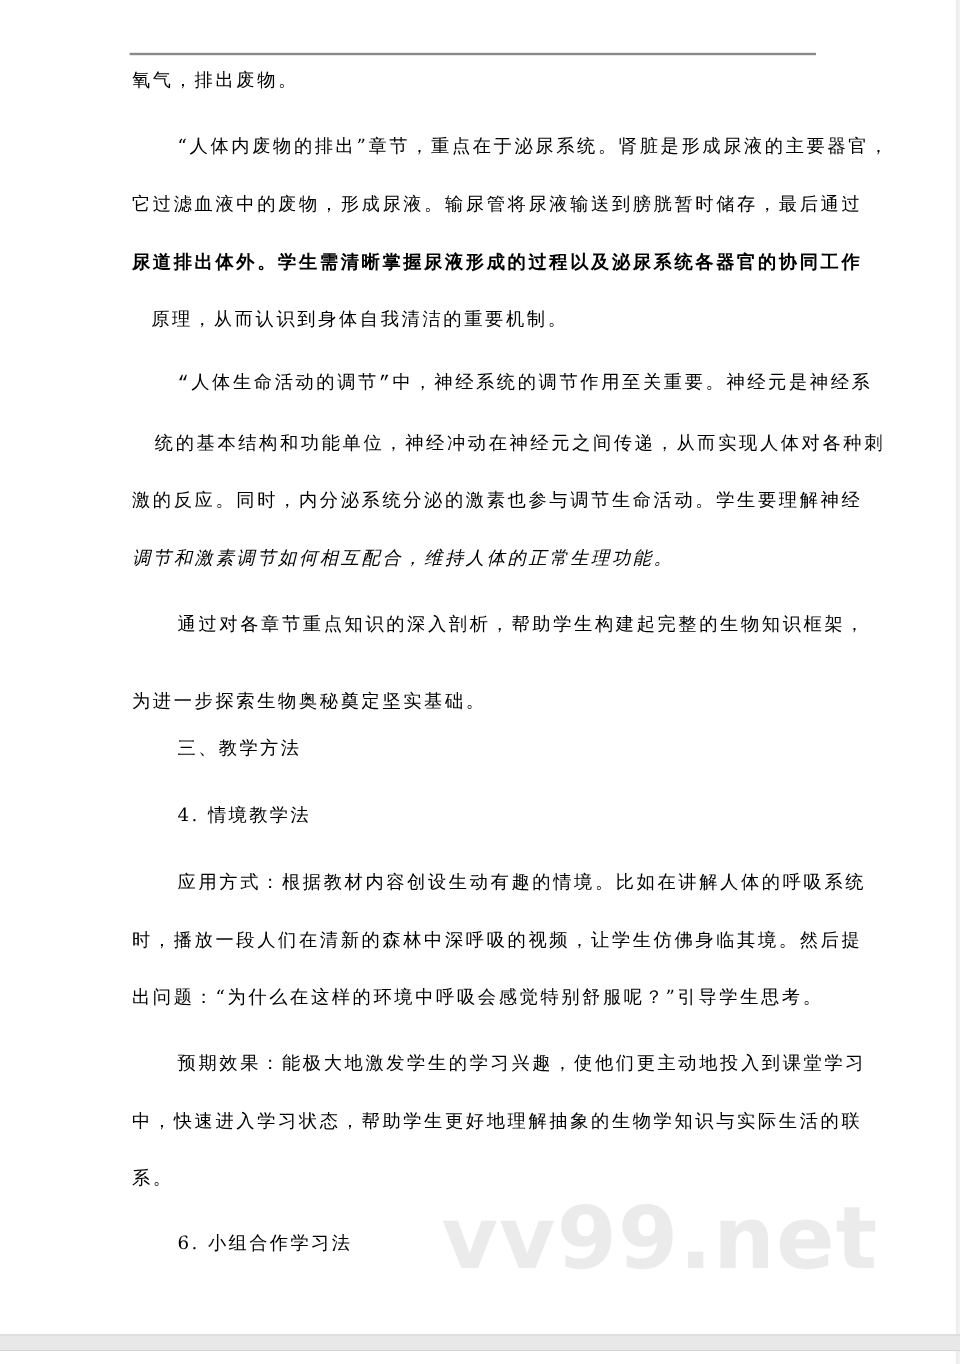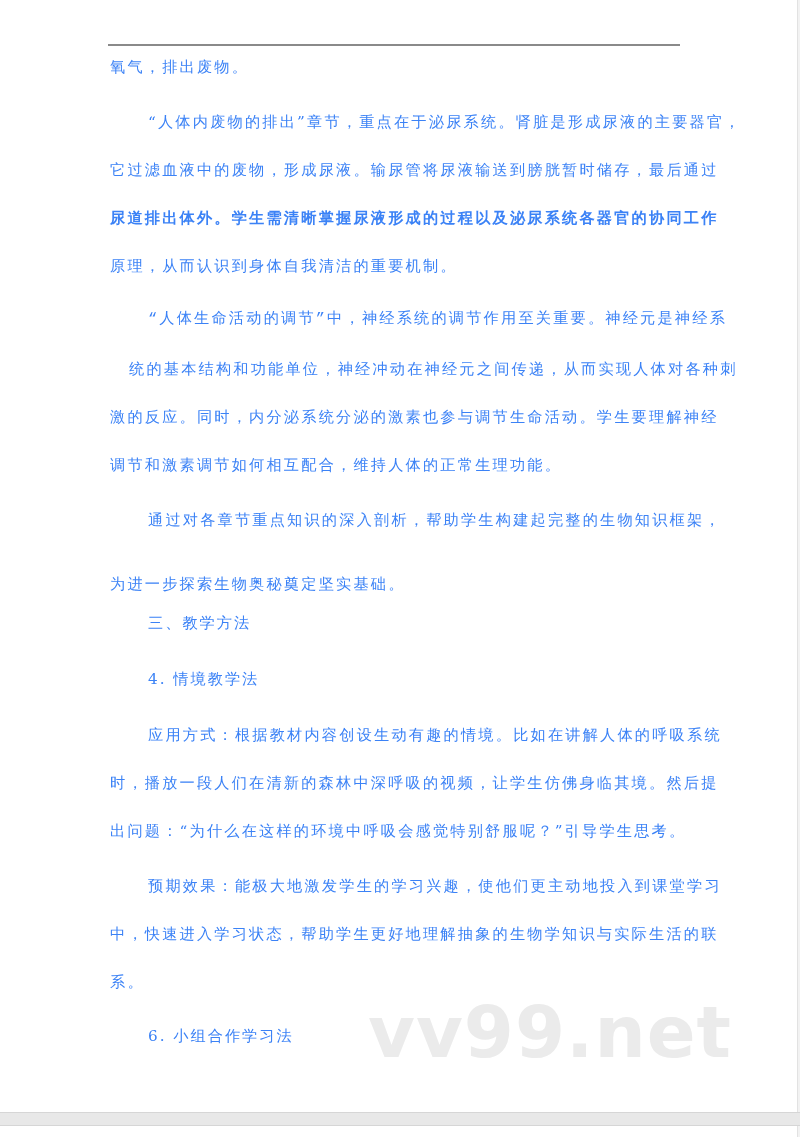--- a/index.html
+++ b/index.html
@@ -38,21 +38,21 @@
       top: 57px;
       width: 574px;
     }
     .line {
       position: absolute;
       left: 0;
       font-size: 15.2px;
       line-height: 20px;
       white-space: nowrap;
       letter-spacing: 2.2px;
-      color: #3b82f6;
+      color: #000000;
     }
     .indent { left: 38px; }
     .heading { letter-spacing: 2px; }
     .watermark {
       position: absolute;
       left: 368px;
       top: 996px;
       font-family: "DejaVu Sans", "Liberation Sans", sans-serif;
       font-weight: bold;
       font-size: 72px;
@@ -85,26 +85,26 @@
 
 <div class="page">
   <div class="header-rule"></div>
 
   <div class="content">
     <div class="line" style="top:0px;">氧气，排出废物。</div>
 
     <div class="line indent" style="top:55px;">“人体内废物的排出”章节，重点在于泌尿系统。肾脏是形成尿液的主要器官，</div>
     <div class="line" style="top:103px;">它过滤血液中的废物，形成尿液。输尿管将尿液输送到膀胱暂时储存，最后通过</div>
     <div class="line" style="top:151px;font-weight:bold;">尿道排出体外。学生需清晰掌握尿液形成的过程以及泌尿系统各器官的协同工作</div>
-    <div class="line" style="top:199px;">原理，从而认识到身体自我清洁的重要机制。</div>
+    <div class="line" style="top:199px;margin-left:16px;">原理，从而认识到身体自我清洁的重要机制。</div>
 
     <div class="line indent" style="top:252px;font-family:Liberation Mono, monospace;">“人体生命活动的调节”中，神经系统的调节作用至关重要。神经元是神经系</div>
     <div class="line" style="top:302px;margin-left:19px;">统的基本结构和功能单位，神经冲动在神经元之间传递，从而实现人体对各种刺</div>
     <div class="line" style="top:350px;">激的反应。同时，内分泌系统分泌的激素也参与调节生命活动。学生要理解神经</div>
-    <div class="line" style="top:398px;">调节和激素调节如何相互配合，维持人体的正常生理功能。</div>
+    <div class="line" style="top:398px;font-style:italic;">调节和激素调节如何相互配合，维持人体的正常生理功能。</div>
 
     <div class="line indent" style="top:453px;">通过对各章节重点知识的深入剖析，帮助学生构建起完整的生物知识框架，</div>
     <div class="line" style="top:501px;margin-top:16px;">为进一步探索生物奥秘奠定坚实基础。</div>
 
     <div class="line indent heading" style="top:556px;text-align:right;">三、教学方法</div>
     <div class="line indent heading" style="top:612px;">4. 情境教学法</div>
 
     <div class="line indent" style="top:668px;">应用方式：根据教材内容创设生动有趣的情境。比如在讲解人体的呼吸系统</div>
     <div class="line" style="top:716px;">时，播放一段人们在清新的森林中深呼吸的视频，让学生仿佛身临其境。然后提</div>
     <div class="line" style="top:764px;">出问题：“为什么在这样的环境中呼吸会感觉特别舒服呢？”引导学生思考。</div>

